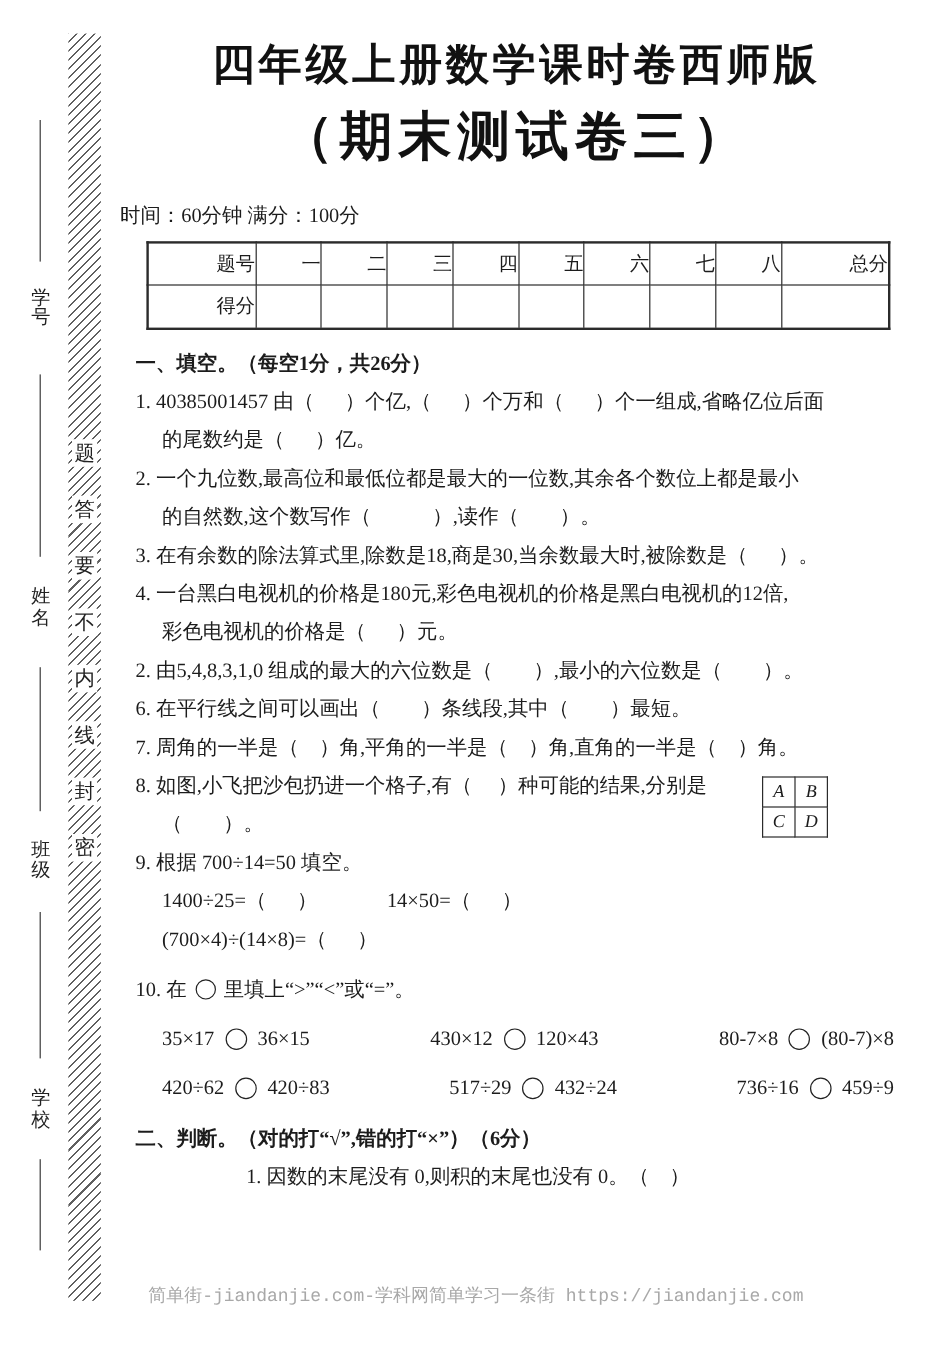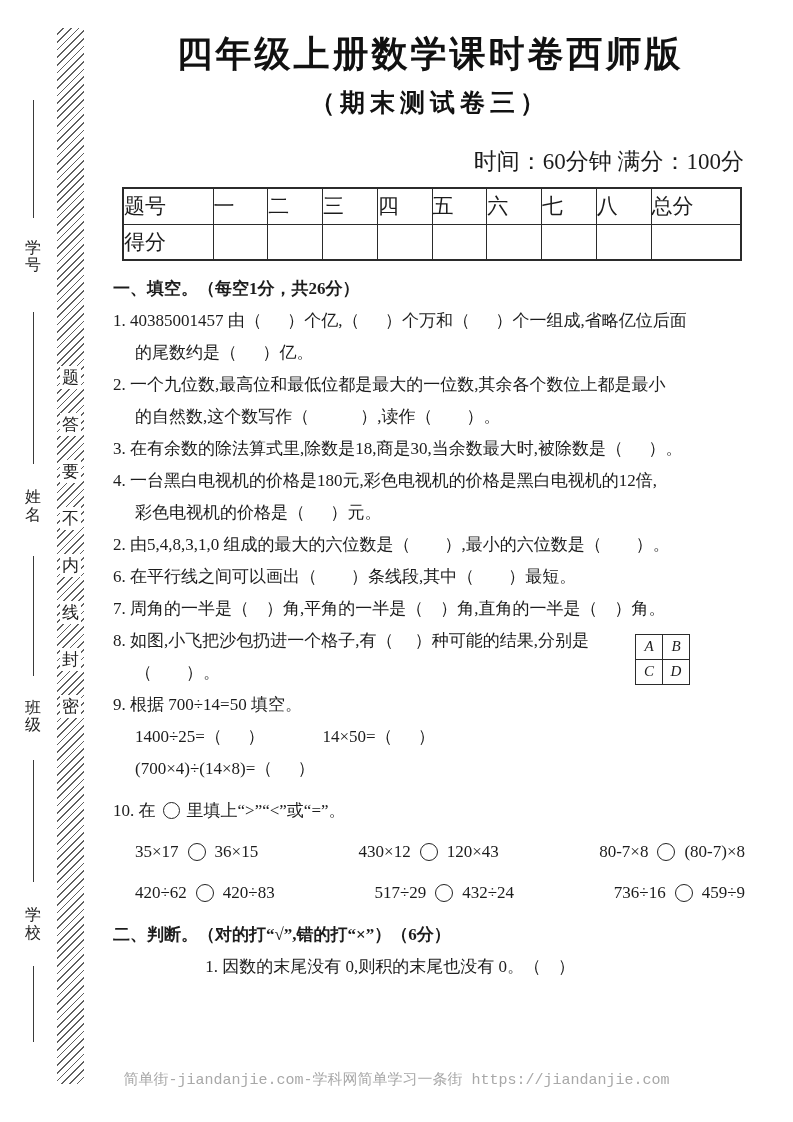--- a/index.html
+++ b/index.html
@@ -44,27 +44,27 @@
 
   
   .main { position:absolute; left:100px; top:0; width:660px; }
   .title {
     margin:34px 0 0; text-align:center;
     font-size:36px; font-weight:bold; letter-spacing:3px; color:#111;
     line-height:1.15;
   }
   .subtitle {
     margin:14px 0 0; text-align:center;
-    font-size:25px; font-weight:bold; letter-spacing:5px; color:#111;
+    font-size:44px; font-weight:bold; letter-spacing:5px; color:#111;
     line-height:1.15;
   }
-  .meta { margin-top:28px; text-align:right; padding-right:16px; font-size:23px; color:#1c1c1c; }
+  .meta { margin-top:28px; text-align:left; padding-right:16px; font-size:17px; color:#1c1c1c; }
 
   table.score { margin:10px 0 0 22px; border-collapse:collapse; width:620px; table-layout:fixed; border:2px solid #2b2b2b; }
-  table.score td { border:1.5px solid #2b2b2b; height:36px; text-align:left; font-size:21px; padding:0; }
+  table.score td { border:1.5px solid #2b2b2b; height:36px; text-align:right; font-size:16px; padding:0; }
   col.c-wide { width:90px; }
 
   .content { margin:12px 0 0 13px; width:632px; font-size:17px; }
   .content p { margin:0; line-height:32px; }
   .sec { font-weight:bold; }
   .q { padding-left:22px; text-indent:-22px; white-space:pre-wrap; }
   .cont { padding-left:22px; text-indent:0; white-space:pre-wrap; }
   .gap1 { display:inline-block; width:58px; }
 
   .q8-wrap { display:flex; align-items:center; }

